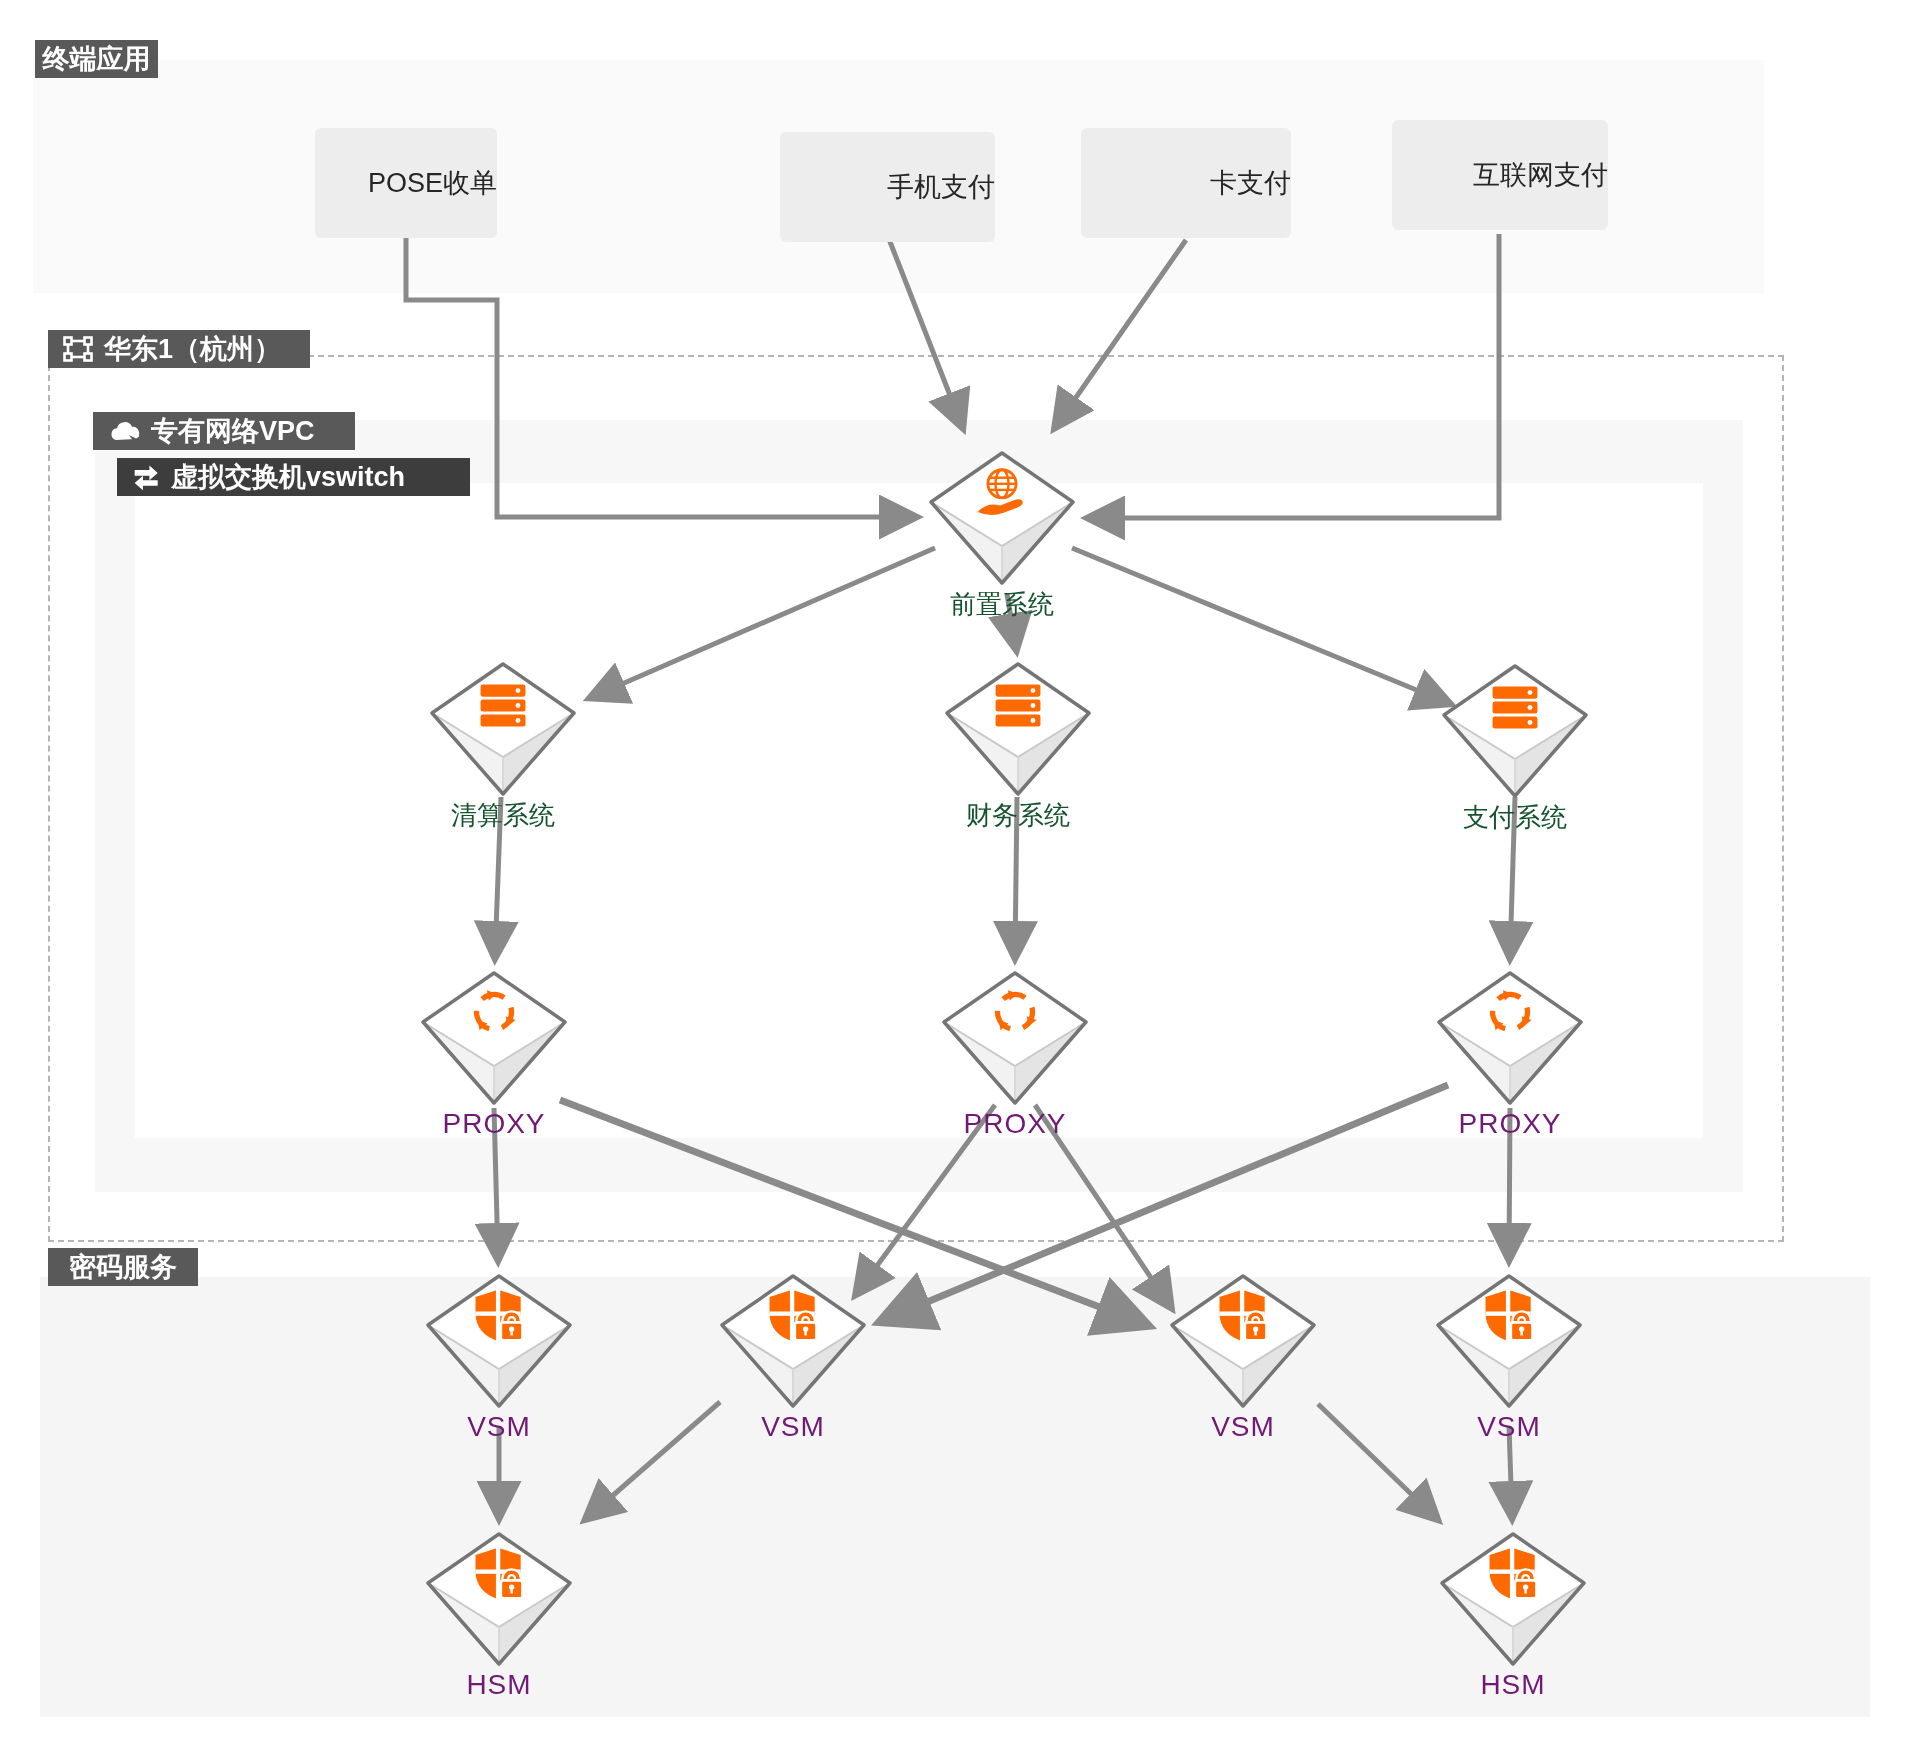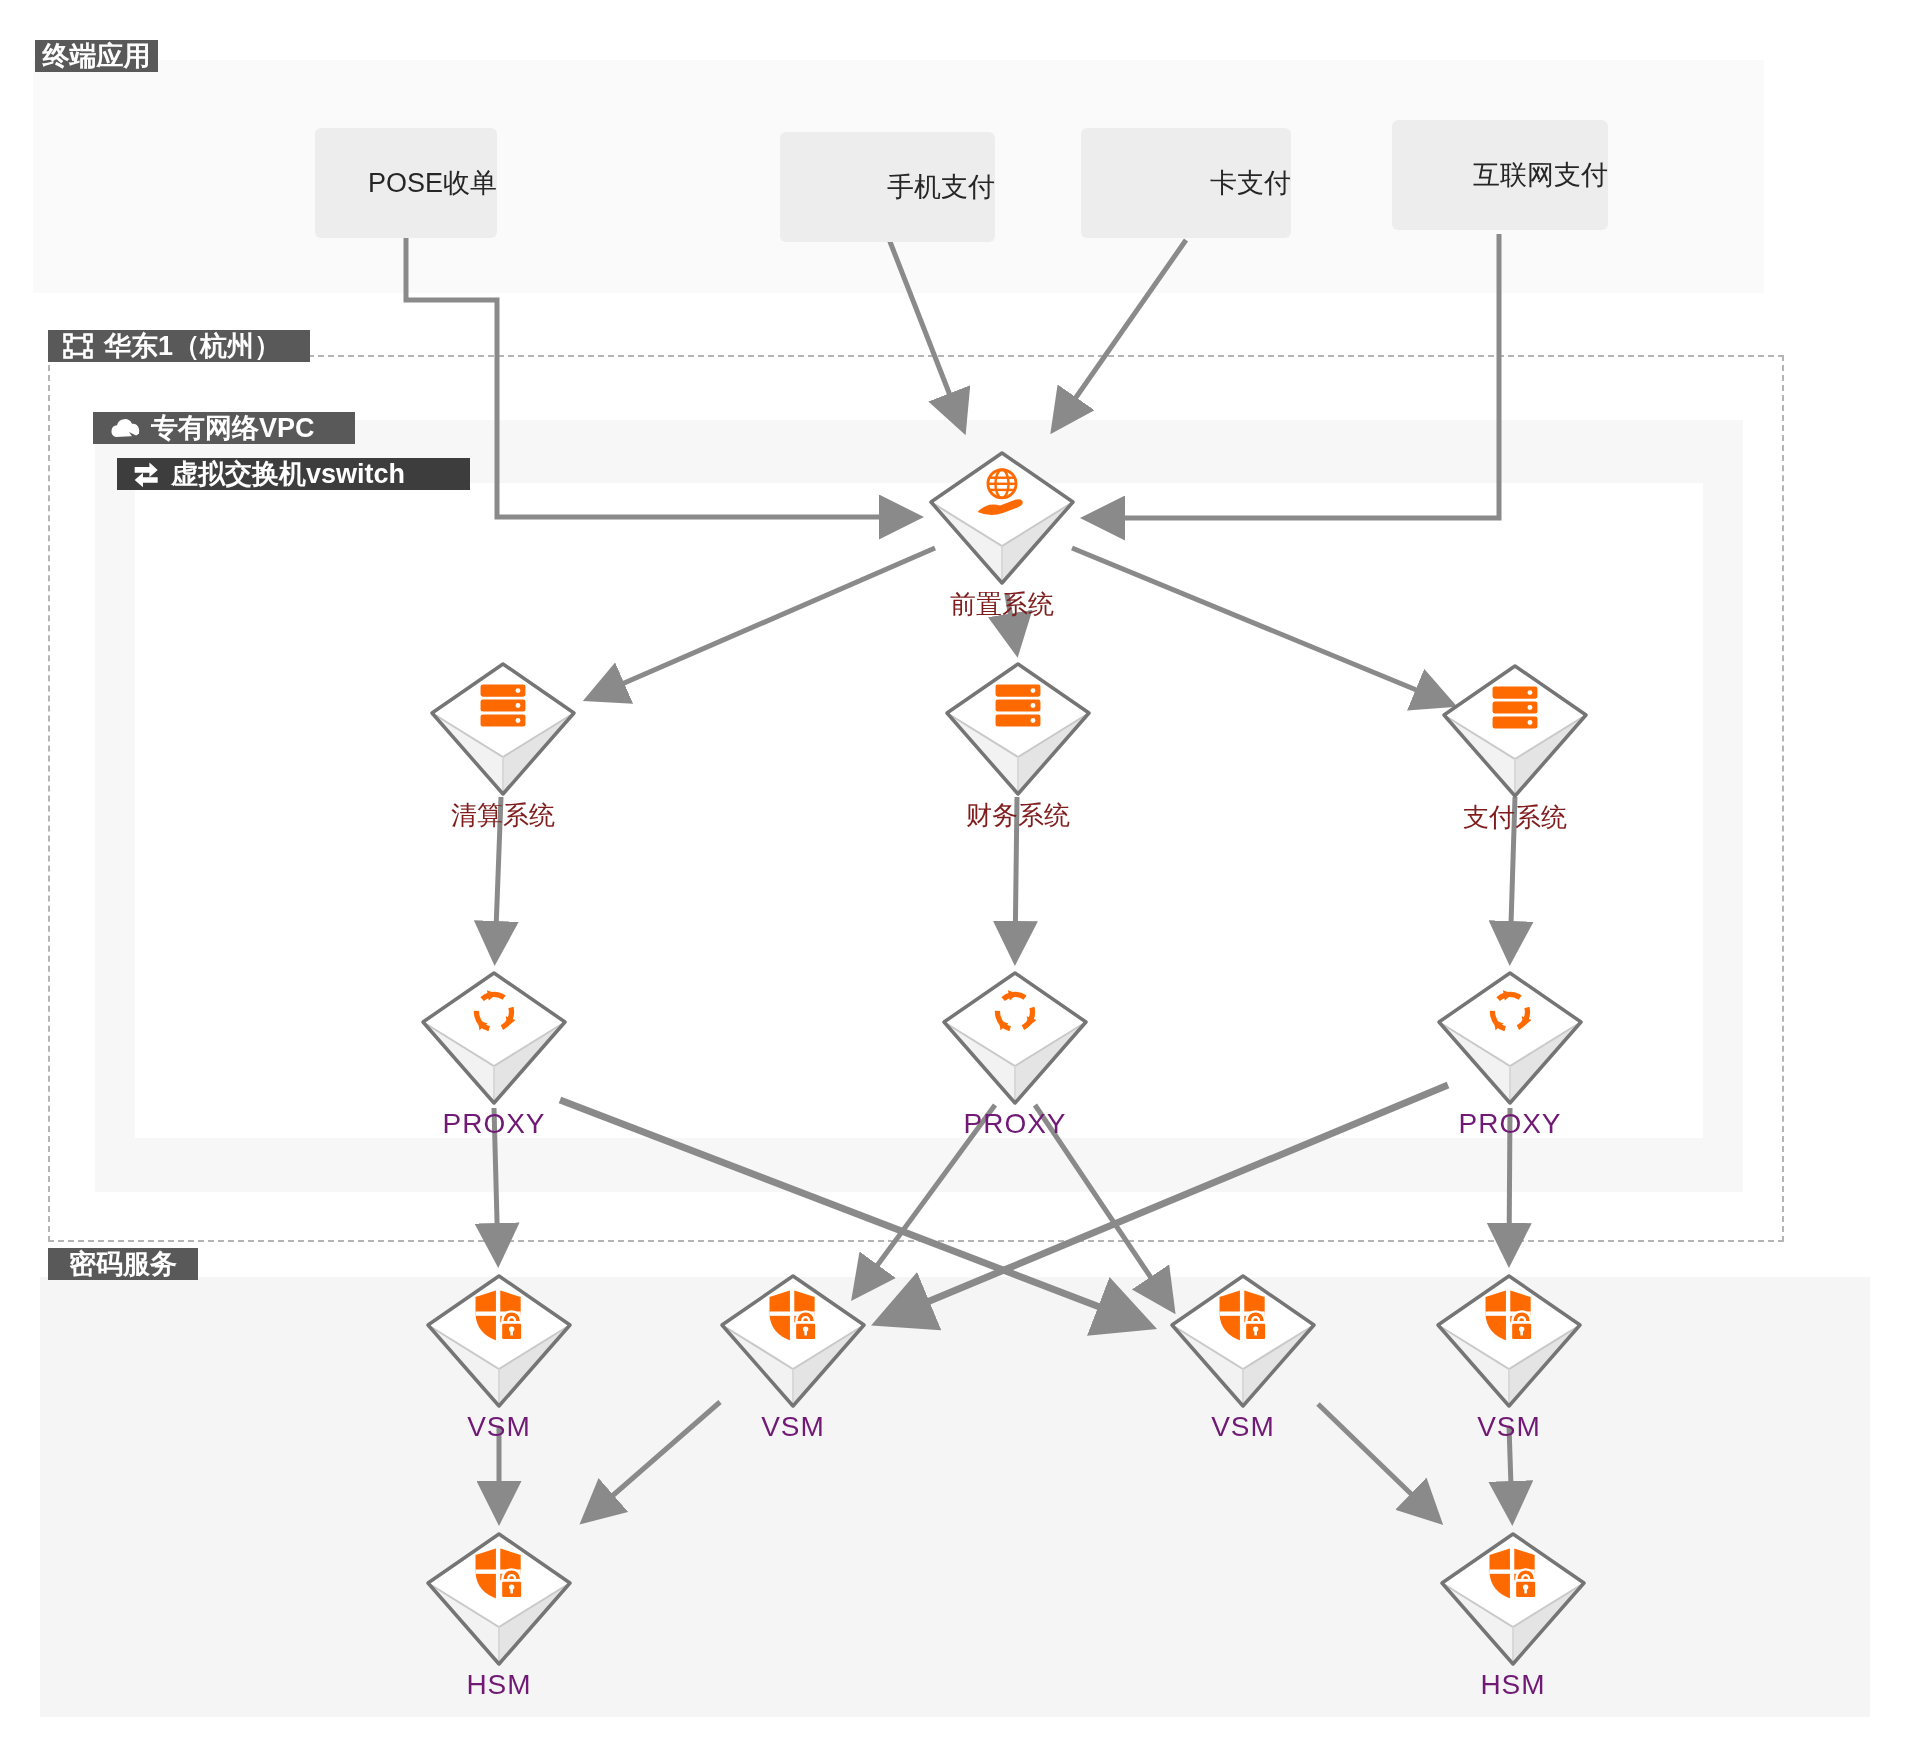--- a/index.html
+++ b/index.html
@@ -9,21 +9,21 @@
   }
   
   .section{position:absolute;z-index:1;}
   .sec-terminal{left:33px;top:60px;width:1731px;height:233px;background:#fafafa;}
   .sec-region{left:48px;top:355px;width:1732px;height:883px;border:2px dashed #b5b5b5;background:transparent;z-index:2;}
   .sec-vpc{left:95px;top:420px;width:1648px;height:772px;background:#f7f7f7;z-index:3;}
   .sec-vswitch{left:135px;top:483px;width:1568px;height:655px;background:#ffffff;z-index:4;}
   .sec-crypto{left:40px;top:1277px;width:1830px;height:440px;background:#f5f5f5;}
   
   .chip{
-    position:absolute;z-index:30;height:32px;box-sizing:border-box;
+    position:absolute;z-index:30;height:38px;box-sizing:border-box;
     background:#595959;color:#ffffff;font-weight:bold;font-size:27px;
     display:flex;align-items:center;gap:10px;padding:0 14px;white-space:nowrap;
   }
   .chip svg{flex:0 0 auto;}
   .chip-terminal{left:35px;top:40px;width:123px;justify-content:center;padding:0;}
   .chip-region{left:48px;top:330px;width:262px;}
   .chip-vpc{left:93px;top:412px;width:262px;}
   .chip-vswitch{left:117px;top:458px;width:353px;background:#3d3d3d;}
   .chip-crypto{left:48px;top:1248px;width:150px;justify-content:center;padding:0;}
   
@@ -37,21 +37,21 @@
   .box-card{left:1081px;top:128px;width:210px;}
   .box-internet{left:1392px;top:120px;width:216px;}
   
   .arrows{position:absolute;left:0;top:0;z-index:10;}
   .arrow{fill:none;stroke:#8a8a8a;stroke-width:5;}
   .arrow.thick{stroke-width:7;}
   
   .node{position:absolute;width:150px;text-align:center;z-index:20;}
   .node svg.dbox{display:block;}
   .node-label{
-    margin-top:3px;font-size:26px;color:#7f1d1d;line-height:30px;white-space:nowrap;
+    margin-top:3px;font-size:26px;color:#14532d;line-height:30px;white-space:nowrap;
   }
   .node-label.latin{color:#701a75;font-size:28px;letter-spacing:1px;text-align:center;}
   .defs-hidden{position:absolute;width:0;height:0;overflow:hidden;}
 </style>
 </head>
 <body>
 
 <div class="canvas">
 
   <svg class="defs-hidden" aria-hidden="true">

